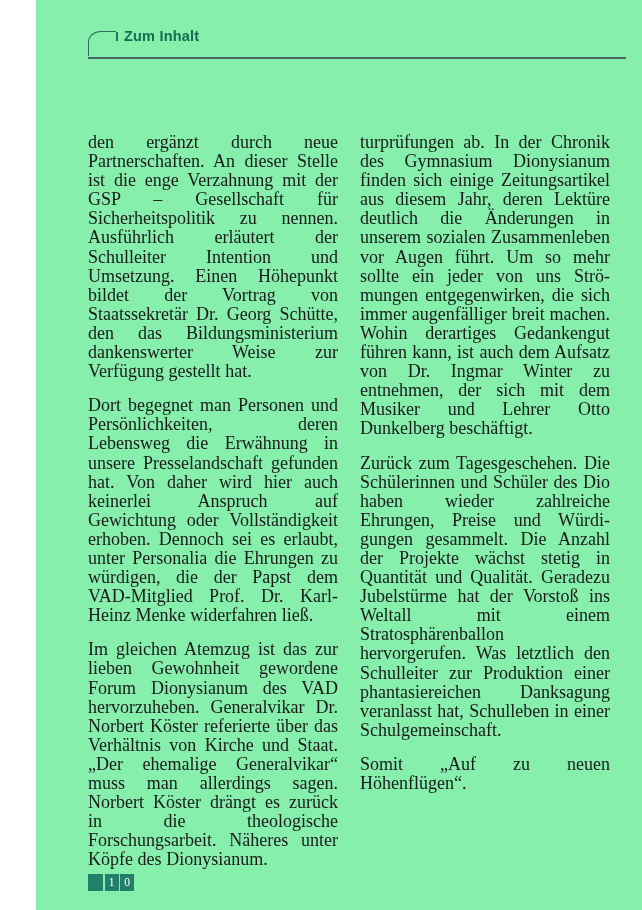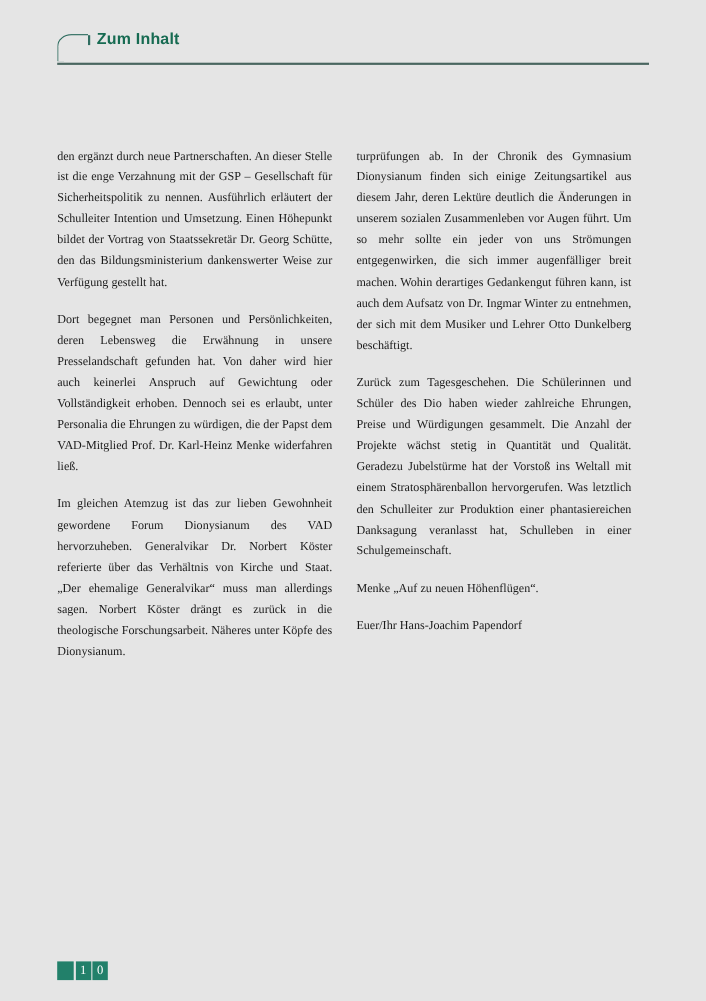--- a/index.html
+++ b/index.html
@@ -15,21 +15,22 @@
     overflow: hidden;
     font-family: "Liberation Serif", "DejaVu Serif", serif;
     color: #1a1a1a;
     -webkit-font-smoothing: antialiased;
   }
 
   
   .page {
     position: absolute;
     inset: 0;
-    background: #e5e5e5;
+    background: #86efac;
+    margin-left: 36px;
   }
 
   
   .page-header {
     position: absolute;
     left: 52px;
     top: 28px;
     width: 538px;
     height: 36px;
   }
@@ -83,21 +84,21 @@
   .column {
     position: absolute;
     top: 0;
     width: 250px;
   }
   .column--left  { left: 0; }
   .column--right { left: 272px; }
 
   .column p {
     margin: 0 0 15px 0;
-    font-size: 11px;
+    font-size: 18px;
     line-height: 19.1px;
     text-align: justify;
     text-align-last: left;
     hyphens: manual;
     word-spacing: 0.1px;
   }
   .column p:last-child {
     margin-bottom: 0;
   }
 
@@ -138,22 +139,21 @@
 
     <div class="column column--left">
       <p>den ergänzt durch neue Partnerschaften. An dieser Stelle ist die enge Verzahnung mit der GSP – Gesellschaft für Sicherheits­politik zu nennen. Ausführlich erläutert der Schulleiter Intention und Umsetzung. Einen Höhepunkt bildet der Vortrag von Staatssekretär Dr. Georg Schütte, den das Bildungsministerium dankenswerter Wei­se zur Verfügung gestellt hat.</p>
       <p>Dort begegnet man Personen und Persön­lichkeiten, deren Lebensweg die Erwäh­nung in unsere Presselandschaft gefunden hat. Von daher wird hier auch keinerlei An­spruch auf Gewichtung oder Vollständig­keit erhoben. Dennoch sei es erlaubt, unter Personalia die Ehrungen zu würdigen, die der Papst dem VAD-Mitglied Prof. Dr. Karl-Heinz Menke widerfahren ließ.</p>
       <p>Im gleichen Atemzug ist das zur lieben Ge­wohnheit gewordene Forum Dionysianum des VAD hervorzuheben. Generalvikar Dr. Norbert Köster referierte über das Verhält­nis von Kirche und Staat. „Der ehemalige Generalvikar“ muss man allerdings sagen. Norbert Köster drängt es zurück in die theologische Forschungsarbeit. Näheres unter Köpfe des Dionysianum.</p>
     </div>
 
     <div class="column column--right">
       <p>turprüfungen ab. In der Chronik des Gym­nasium Dionysianum finden sich einige Zeitungsartikel aus diesem Jahr, deren Lek­türe deutlich die Änderungen in unserem sozialen Zusammenleben vor Augen führt. Um so mehr sollte ein jeder von uns Strö­mungen entgegenwirken, die sich immer augenfälliger breit machen. Wohin derar­tiges Gedankengut führen kann, ist auch dem Aufsatz von Dr. Ingmar Winter zu entnehmen, der sich mit dem Musiker und Lehrer Otto Dunkelberg beschäftigt.</p>
       <p>Zurück zum Tagesgeschehen. Die Schüle­rinnen und Schüler des Dio haben wieder zahlreiche Ehrungen, Preise und Würdi­gungen gesammelt. Die Anzahl der Projek­te wächst stetig in Quantität und Qualität. Geradezu Jubelstürme hat der Vorstoß ins Weltall mit einem Stratosphärenballon hervorgerufen. Was letztlich den Schullei­ter zur Produktion einer phantasiereichen Danksagung veranlasst hat, Schulleben in einer Schulgemeinschaft.</p>
-      <p>Menke „Auf zu neuen Höhenflügen“.</p>
-      <p>Euer/Ihr Hans-Joachim Papendorf</p>
+      <p>Somit „Auf zu neuen Höhenflügen“.</p>
     </div>
 
   </div>
 
   <div class="page-number">
     <span class="pn-cell pn-cell--blank"></span>
     <span class="pn-cell">1</span>
     <span class="pn-cell">0</span>
   </div>
 

